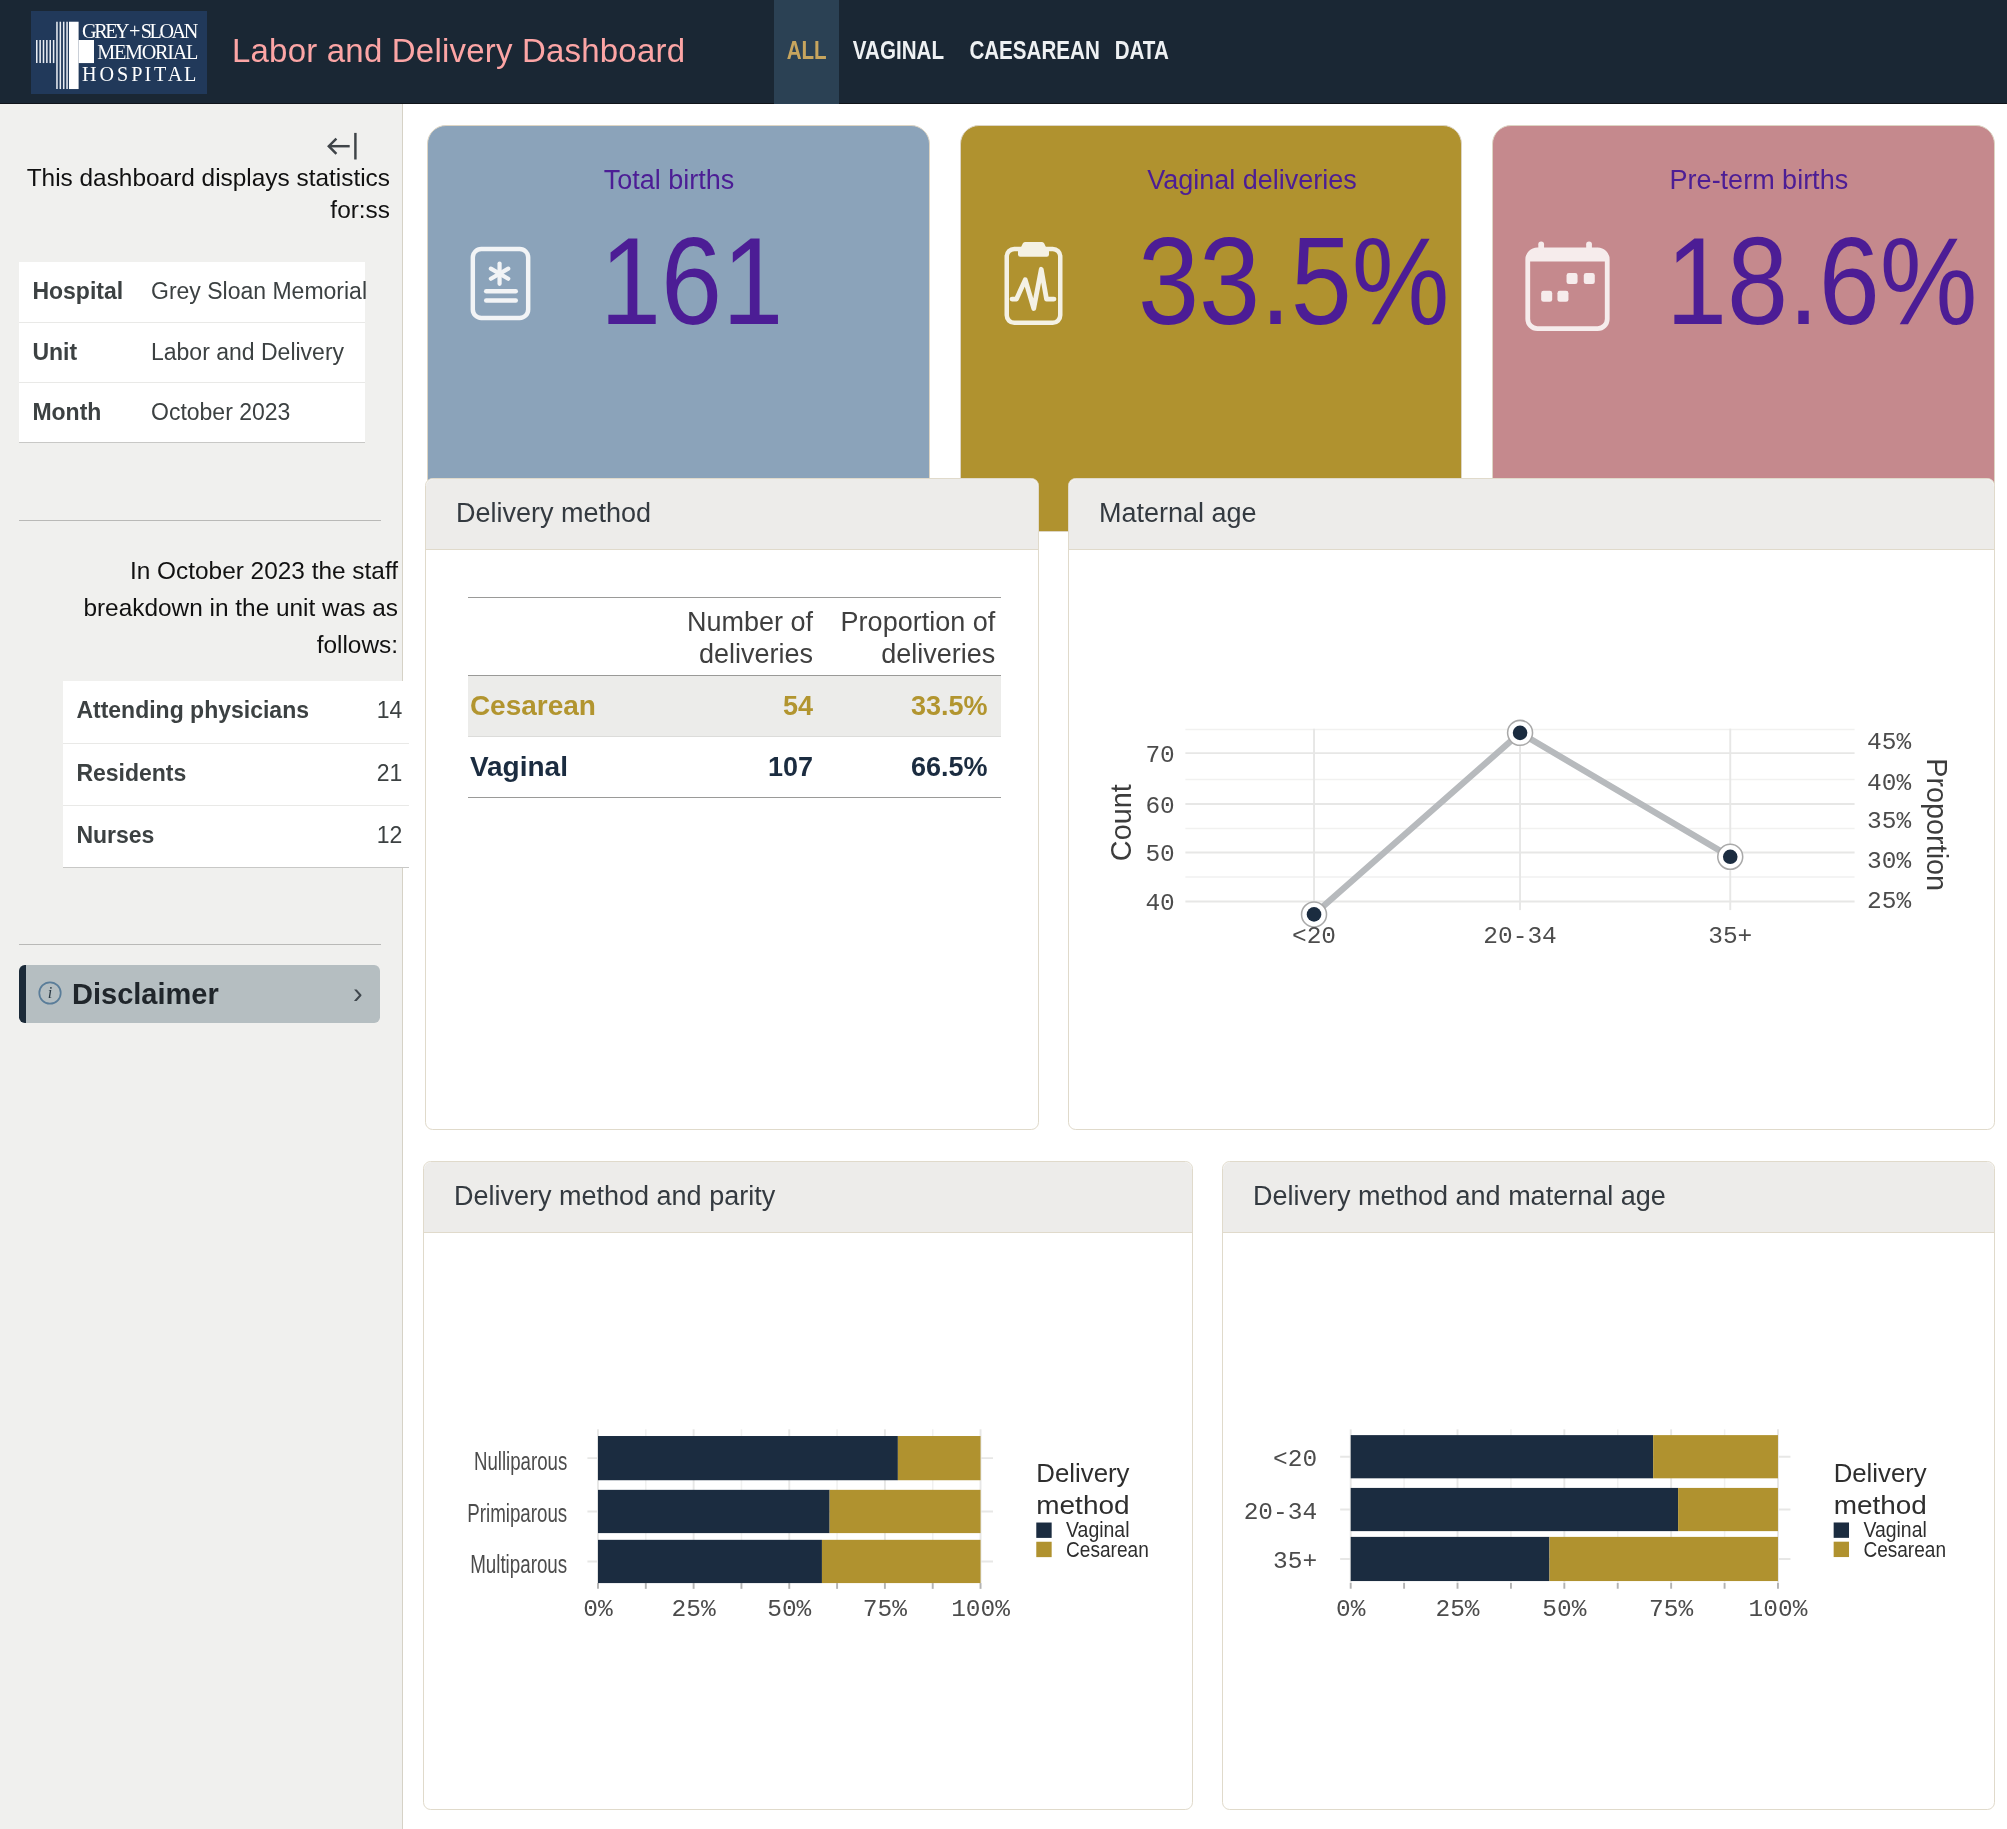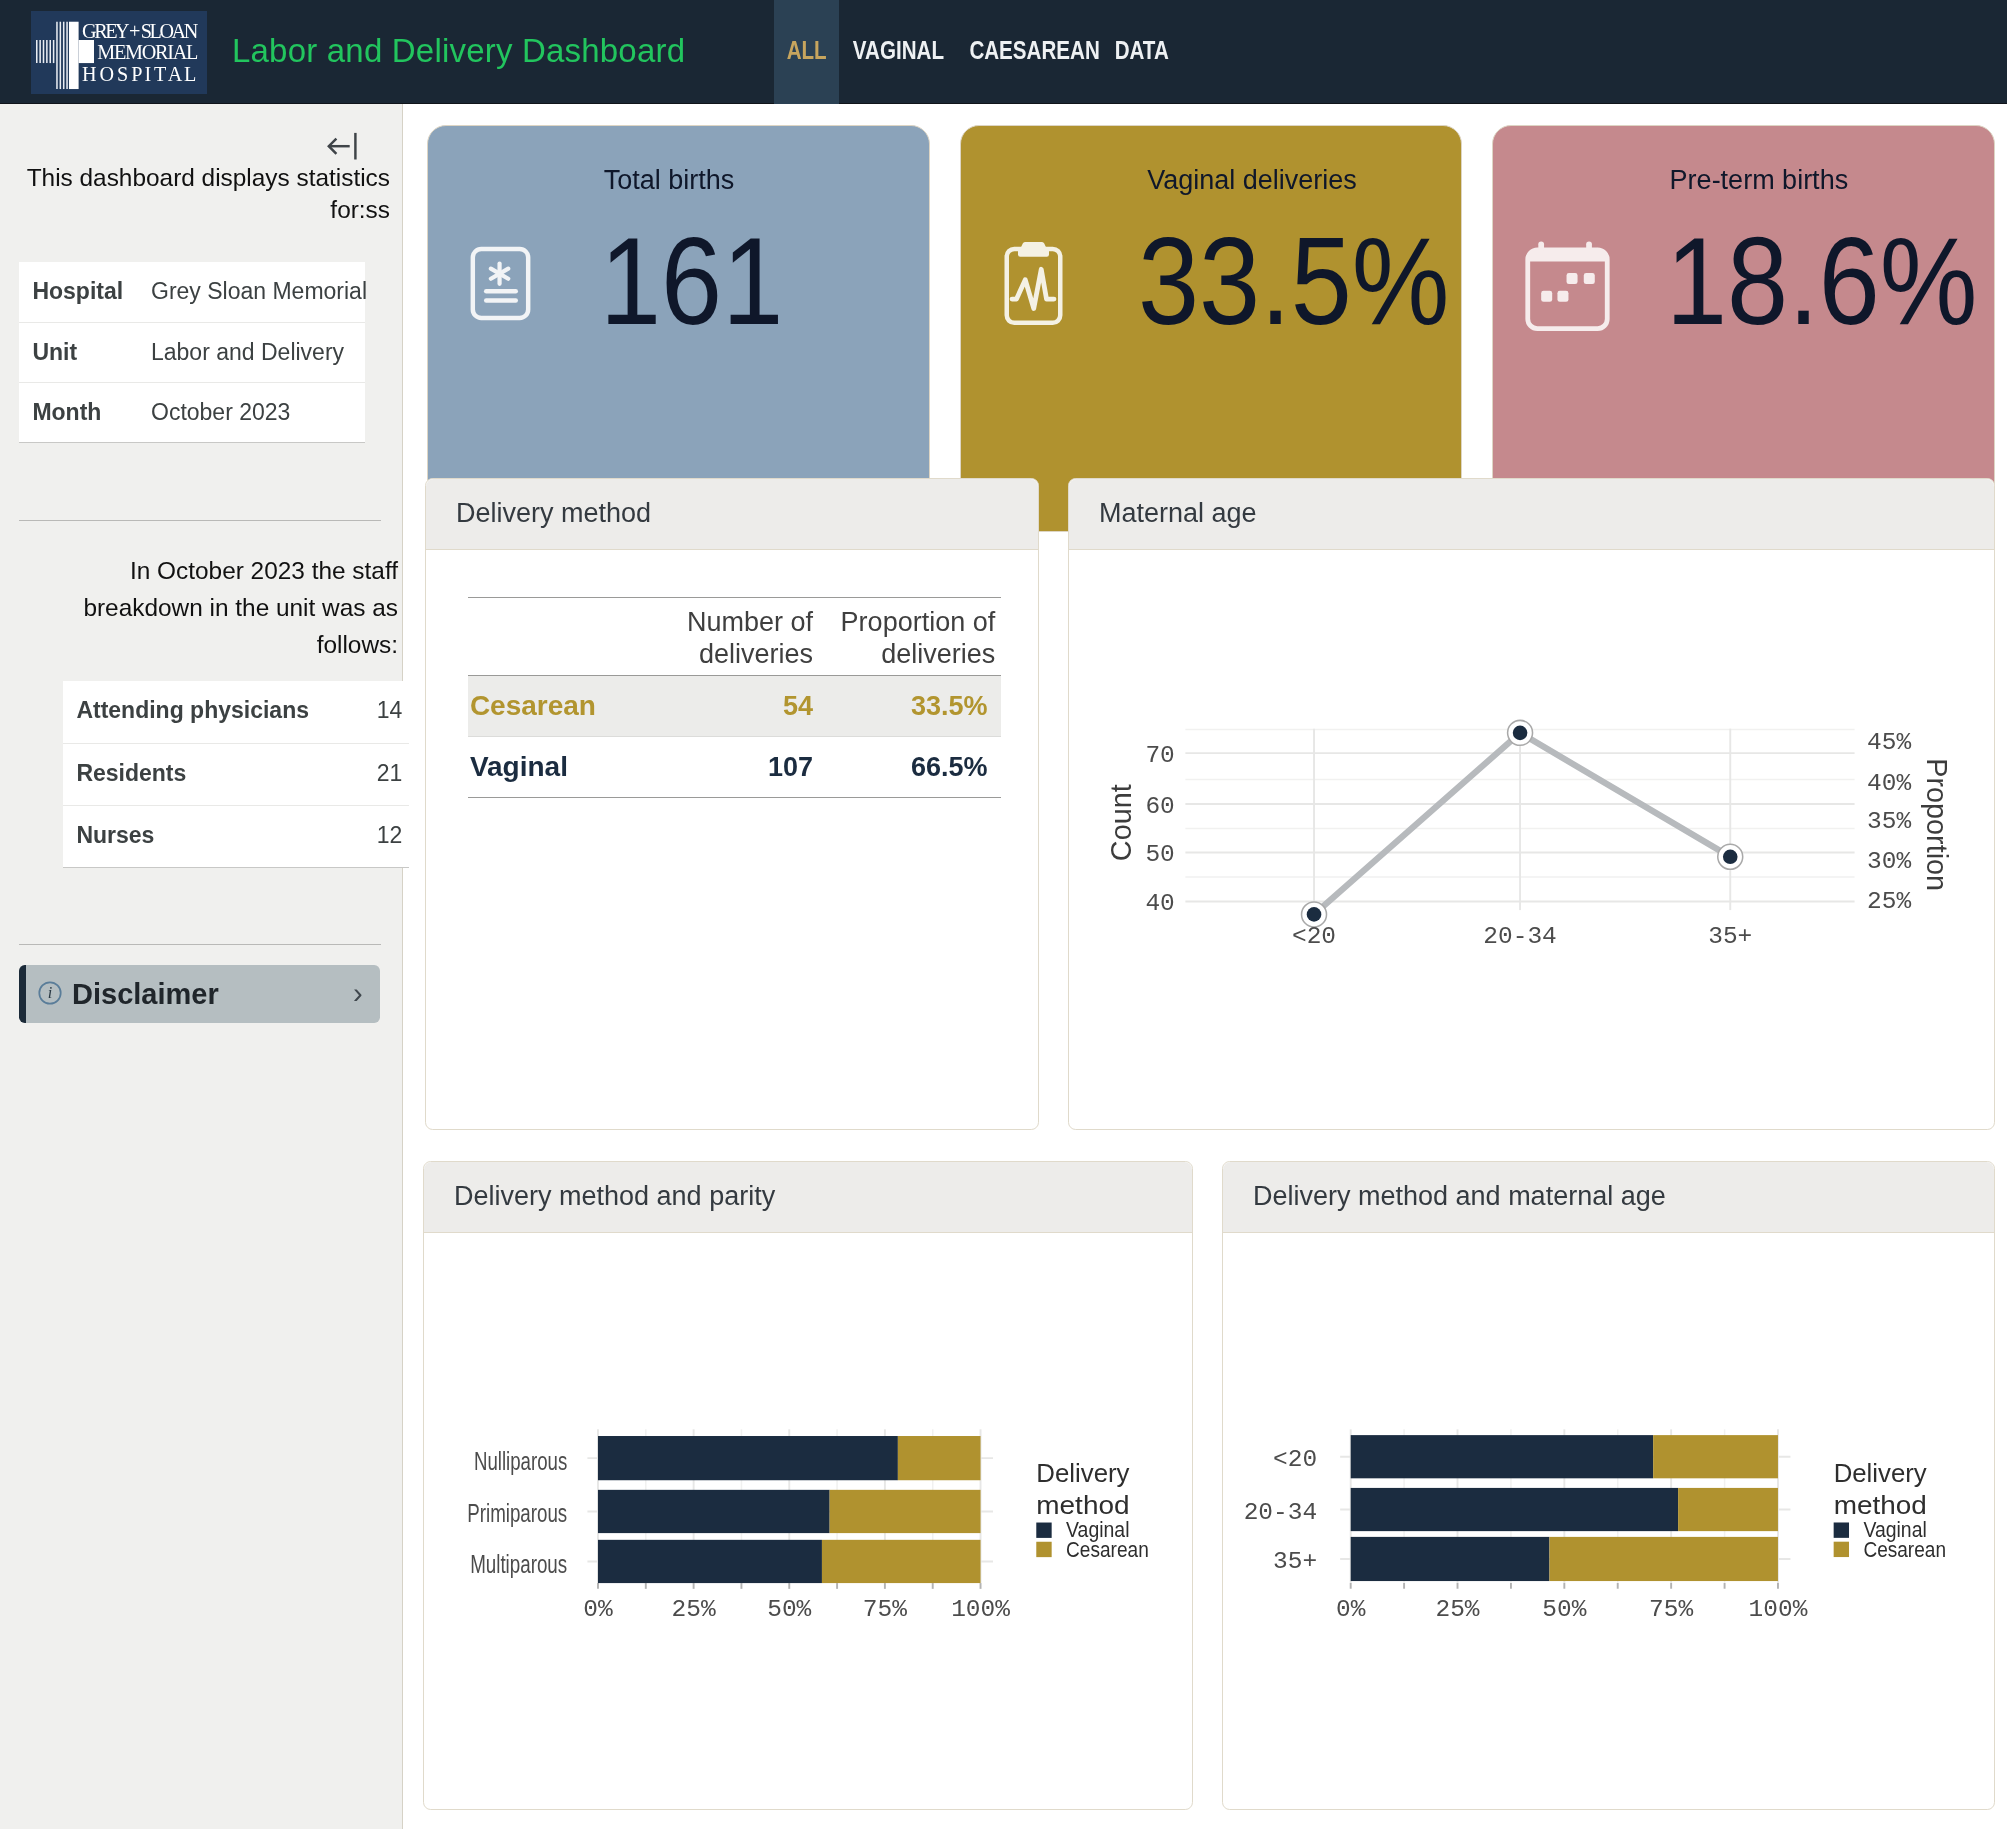--- a/index.html
+++ b/index.html
@@ -3,21 +3,21 @@
 <meta charset="utf-8">
 <style>
   * { margin:0; padding:0; box-sizing:border-box; }
   html,body { width:2008px; height:1829px; overflow:hidden; background:#fff;
     font-family:"Liberation Sans", sans-serif; }
   #page { position:relative; width:2008px; height:1829px; }
   .abs { position:absolute; }
   
   #hdr { position:absolute; left:0; top:0; width:2008px; height:104px; background:#1a2734; border-bottom:1.9px solid #10141a;}
   #logo { position:absolute; left:31px; top:10.6px; width:176px; height:83px; background:#21395a; }
-  #title { position:absolute; left:232px; top:32px; font-size:33px; color:#22c55e; font-weight:500; letter-spacing:0.2px;}
+  #title { position:absolute; left:232px; top:32px; font-size:33px; color:#fca5a5; font-weight:500; letter-spacing:0.2px;}
   .nav { position:absolute; top:0; height:104px; line-height:104px; font-size:26.4px; font-weight:600; color:#eef1f3; text-align:center; line-height:101px;}
   .nav span { display:inline-block; transform:scaleX(0.78); transform-origin:center; }
   #nav-all { left:774px; width:65px; background:#2b4154; color:#c7a55e; }
   #nav-vag { left:821px; width:154px; }
   #nav-cae { left:951px; width:155px; }
   #nav-dat { left:1064px; width:155px; }
   
   #sidebar { position:absolute; left:0; top:104px; width:403px; height:1725px;
      background:#f0f0ee; border-right:1px solid #d6d2c6; }
   .sb-p { position:absolute; left:21px; width:369px; font-size:24.4px; line-height:32px; color:#111;text-align:right; }
@@ -27,21 +27,21 @@
   .sb-table .row:first-child { border-top:none; }
   .sb-table .lab { position:absolute; left:13.4px; top:16.3px; font-weight:700; color:#3c4142;}
   .sb-table .val { position:absolute; left:132px; top:16.3px; color:#3c4142; white-space:nowrap;}
   .sb-table .num { position:absolute; right:6.7px; top:16.3px; color:#3c4142;}
   .sb-hr { position:absolute; left:19px; width:362px; height:0; border-top:1px solid #b9b9b7; }
   #disc { position:absolute; left:19px; top:861px; width:361px; height:58px; background:#b5bec1;
      border-left:7.7px solid #1b2a38; border-radius:5.8px; }
   #disc .txt { position:absolute; left:46px; top:13.4px; font-size:29px; font-weight:700; color:#20262b; }
   #disc .chev { position:absolute; right:17.3px; top:11.5px; font-size:29px; color:#3f474d; }
   
-  .vbox { position:absolute; top:125px; height:407px; border:1px solid #ddd5c4; border-radius:19px; color:#0f172a; }
+  .vbox { position:absolute; top:125px; height:407px; border:1px solid #ddd5c4; border-radius:19px; color:#4c1d95; }
   .vbox .vtitle { position:absolute; top:39px; width:100%; text-align:center; font-size:27px; font-weight:500; }
   .vbox .vval { position:absolute; font-size:124px; font-weight:400; line-height:124px; transform:scaleX(0.886); transform-origin:0 0; }
   .vbox svg { position:absolute; }
   #vb1 { left:427px; width:503px; background:#8ba3ba; }
   #vb2 { left:960px; width:502px; background:#b0922f; }
   #vb3 { left:1492px; width:503px; background:#c5898d; }
   
   .card { position:absolute; background:#fff; border:1px solid #e0dacb; border-radius:7.7px; }
   .card .chead { position:absolute; left:0; top:0; width:100%; height:71px; background:#edecea;
       border-bottom:1px solid #e0dacb; border-radius:7.7px 7.7px 0 0; }

